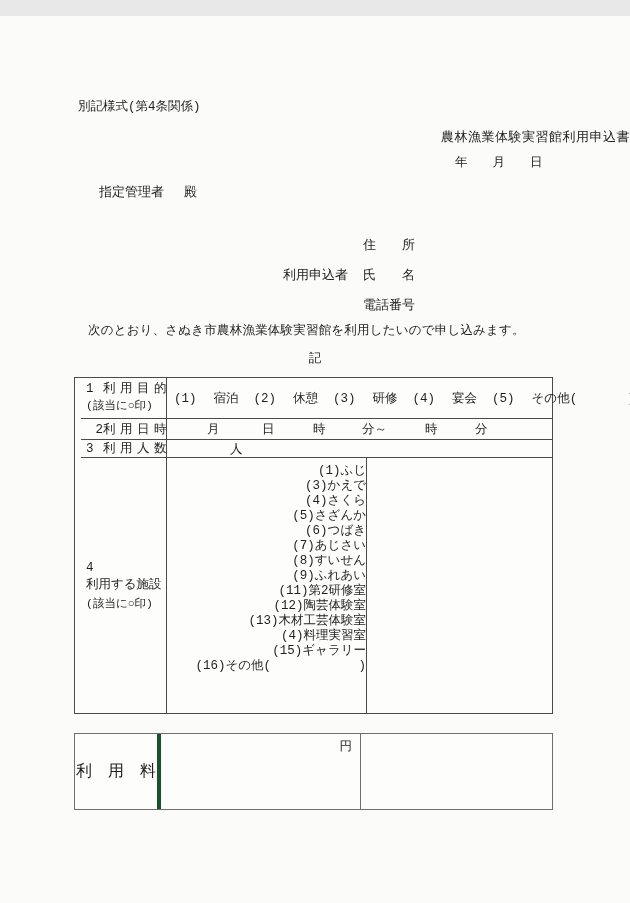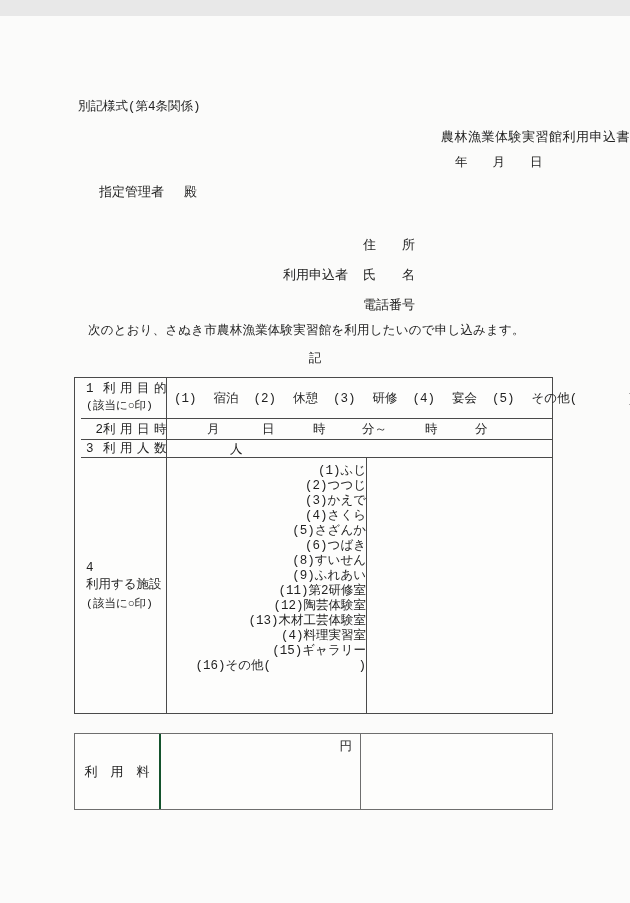--- a/index.html
+++ b/index.html
@@ -61,23 +61,23 @@
   .r4l { display:flex; flex-direction:column; justify-content:center; line-height:17px; padding-top:0; }
   .fac-col { width:200px; box-sizing:border-box; border-right:1px solid #4a4a4a; }
   .fac-list { list-style:none; margin:0; padding:6px 0 0 6px; }
   .fac-list li { height:15px; line-height:15px; font-size:12.5px; white-space:pre;text-align:right; }
   .fac-num { display:inline-block; min-width:32px; }
   .remarks-col { flex:1; padding:4px 0 0 5px; font-size:12.5px; }
 
   
   .fee-table { left:74px; top:717px; width:479px; height:77px; border:1px solid #6e6e6e;
                box-sizing:border-box; display:flex; background:#fdfdfc; }
-  .fee-label { width:86px; box-sizing:border-box; border-right:2px solid #14532d;
+  .fee-label { width:86px; box-sizing:border-box; border-right:4px solid #14532d;
                display:flex; align-items:center; justify-content:center;
-               font-size:13px; white-space:pre; }
+               font-size:16px; white-space:pre; }
   .fee-amount { width:200px; box-sizing:border-box; border-right:1px solid #6e6e6e;
                 text-align:right; padding:4px 8px 0 0; font-size:12.5px; }
   .fee-remarks { flex:1; }
 </style>
 </head>
 <body>
 
 <div class="page">
 
   <div class="abs form-note">別記様式(第4条関係)</div>
@@ -155,25 +155,25 @@
 
     <div class="mt-row r4">
       <div class="mt-label r4l">
         <div>4</div>
         <div>利用する施設</div>
         <div class="lbl-note">(該当に○印)</div>
       </div>
       <div class="fac-col">
         <ul class="fac-list">
             <li><span class="fac-num">(1)</span><span class="fac-name">ふじ</span></li>
-            <li><span class="fac-num">(2)</span><span class="fac-name">つつじ</span></li>
             <li><span class="fac-num">(3)</span><span class="fac-name">かえで</span></li>
             <li><span class="fac-num">(4)</span><span class="fac-name">さくら</span></li>
             <li><span class="fac-num">(5)</span><span class="fac-name">さざんか</span></li>
             <li><span class="fac-num">(6)</span><span class="fac-name">つばき</span></li>
+            <li><span class="fac-num">(7)</span><span class="fac-name">あじさい</span></li>
             <li><span class="fac-num">(8)</span><span class="fac-name">すいせん</span></li>
             <li><span class="fac-num">(9)</span><span class="fac-name">ふれあい</span></li>
             <li><span class="fac-num">(11)</span><span class="fac-name">第2研修室</span></li>
             <li><span class="fac-num">(12)</span><span class="fac-name">陶芸体験室</span></li>
             <li><span class="fac-num">(13)</span><span class="fac-name">木材工芸体験室</span></li>
             <li><span class="fac-num">(4)</span><span class="fac-name">料理実習室</span></li>
             <li><span class="fac-num">(15)</span><span class="fac-name">ギャラリー</span></li>
             <li><span class="fac-num">(16)</span><span class="fac-name">その他(　　　　　　　)</span></li>
           </ul>
       </div>

